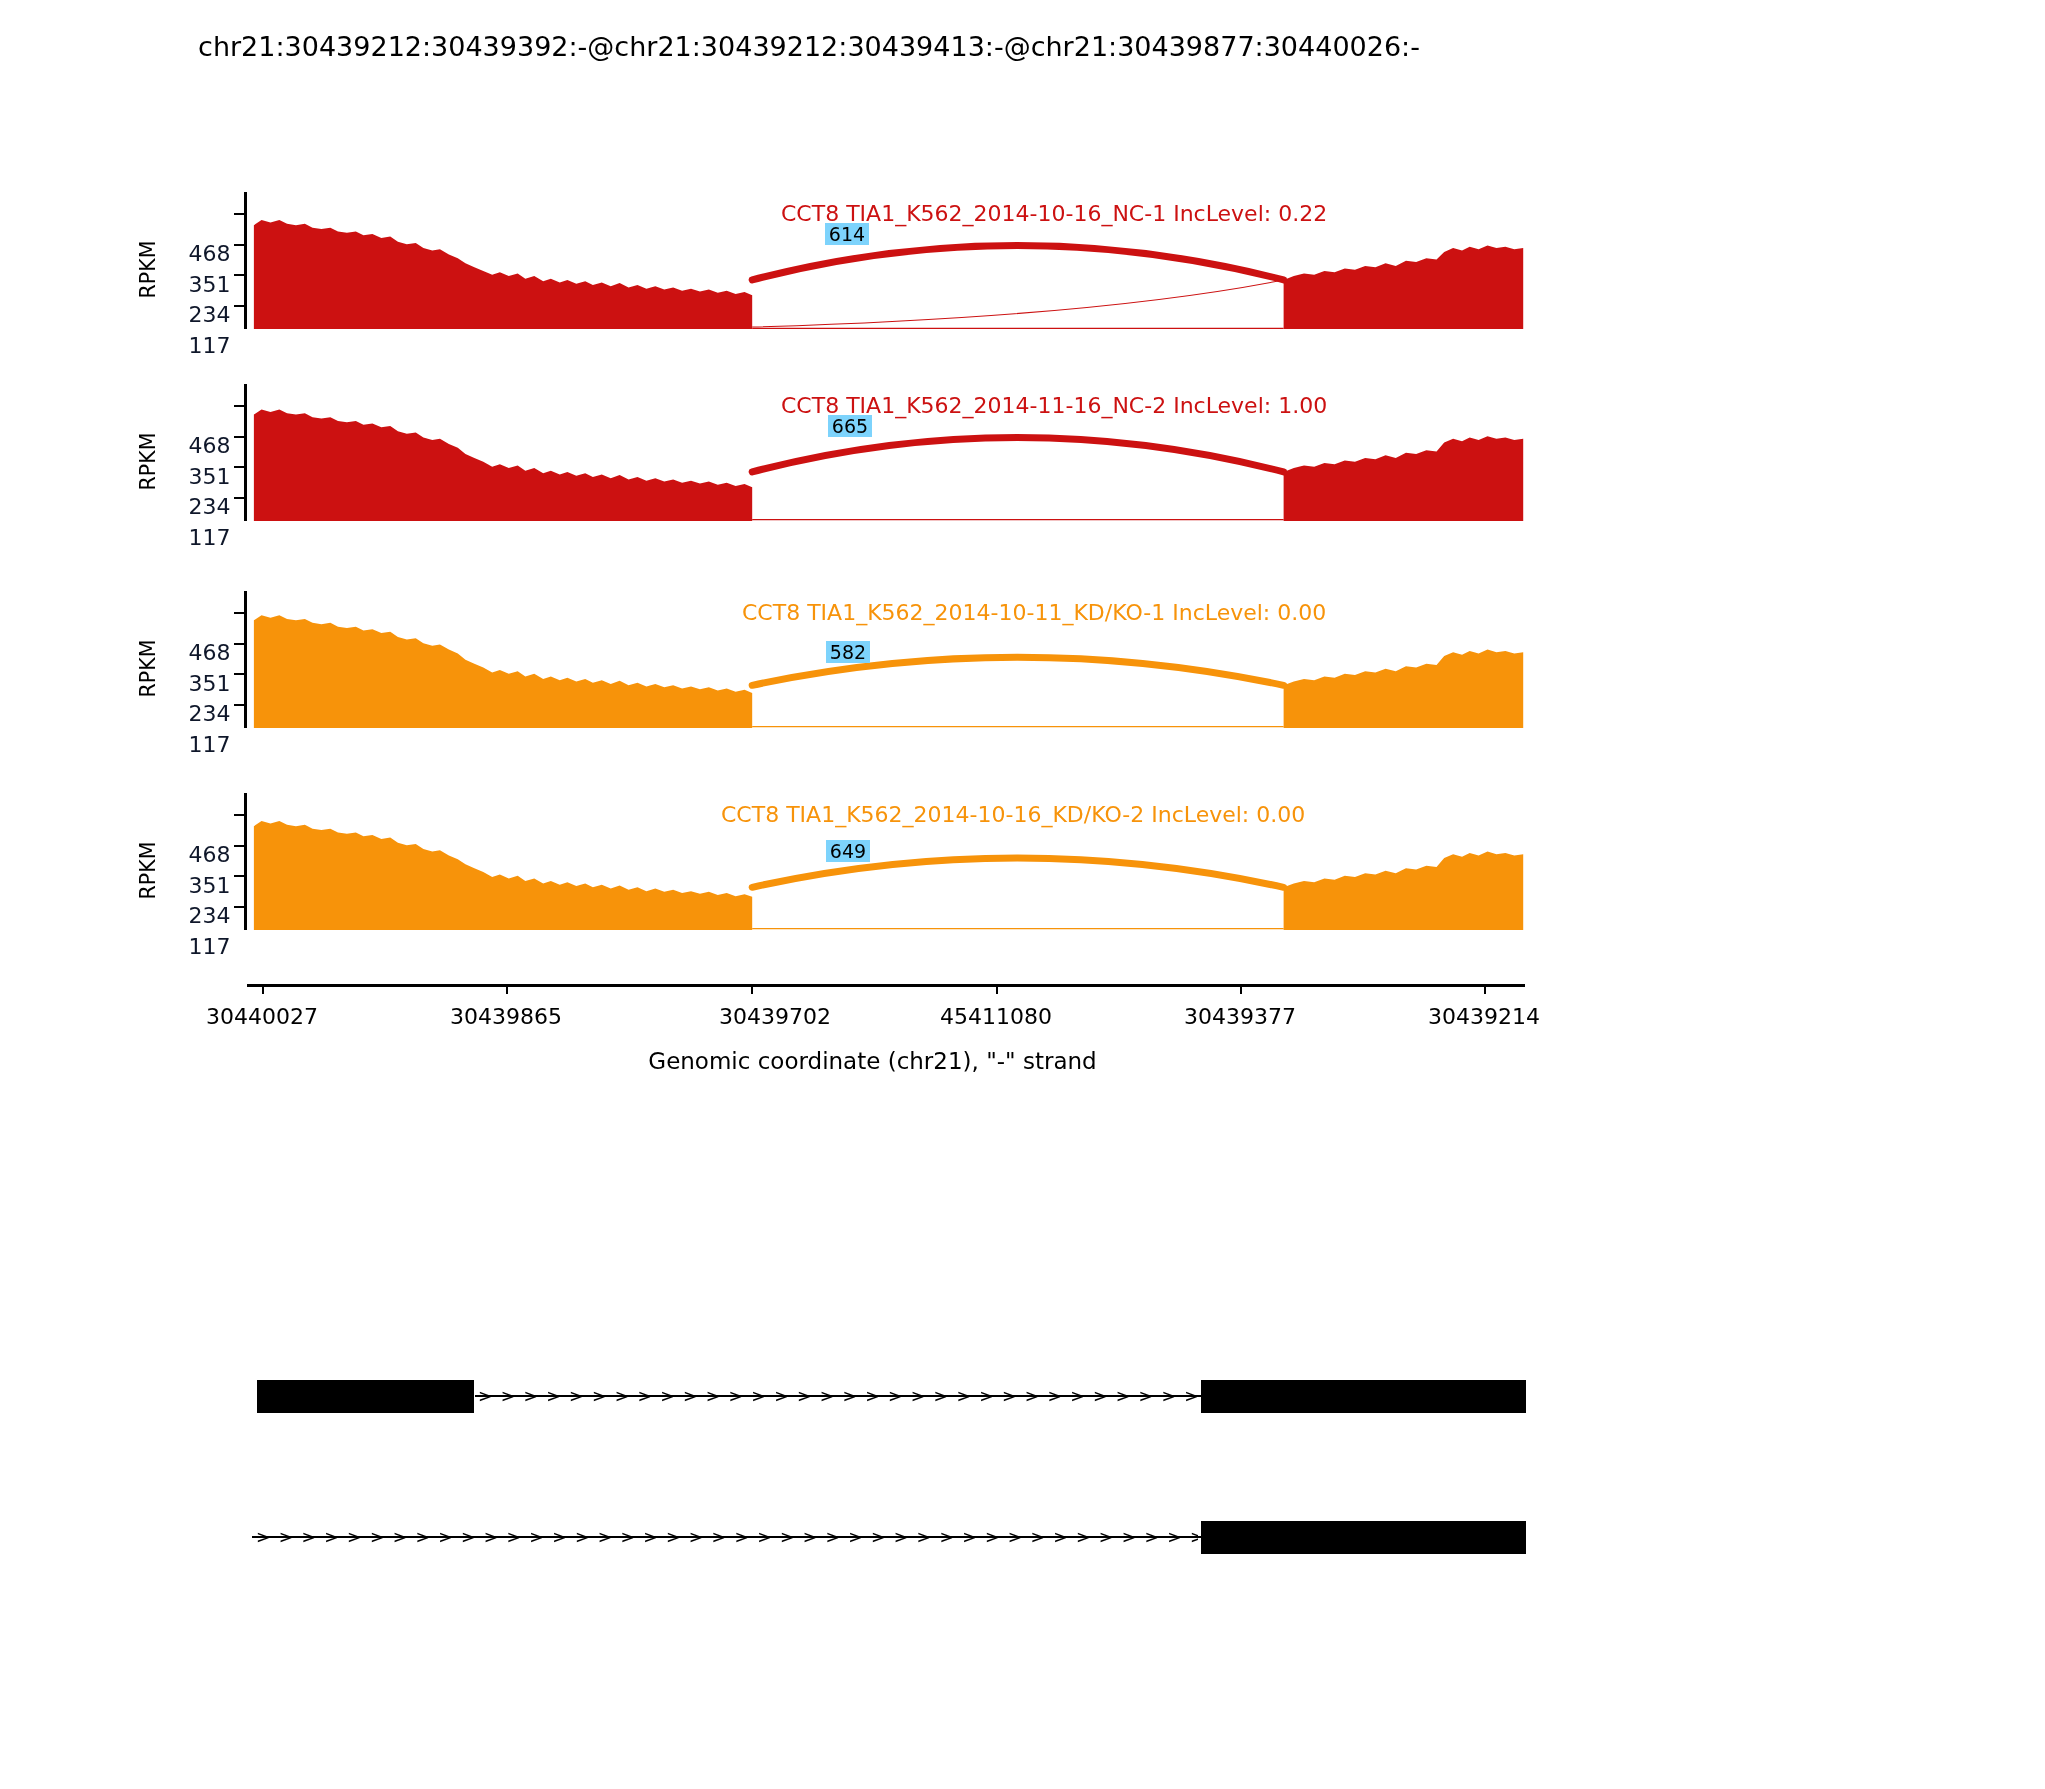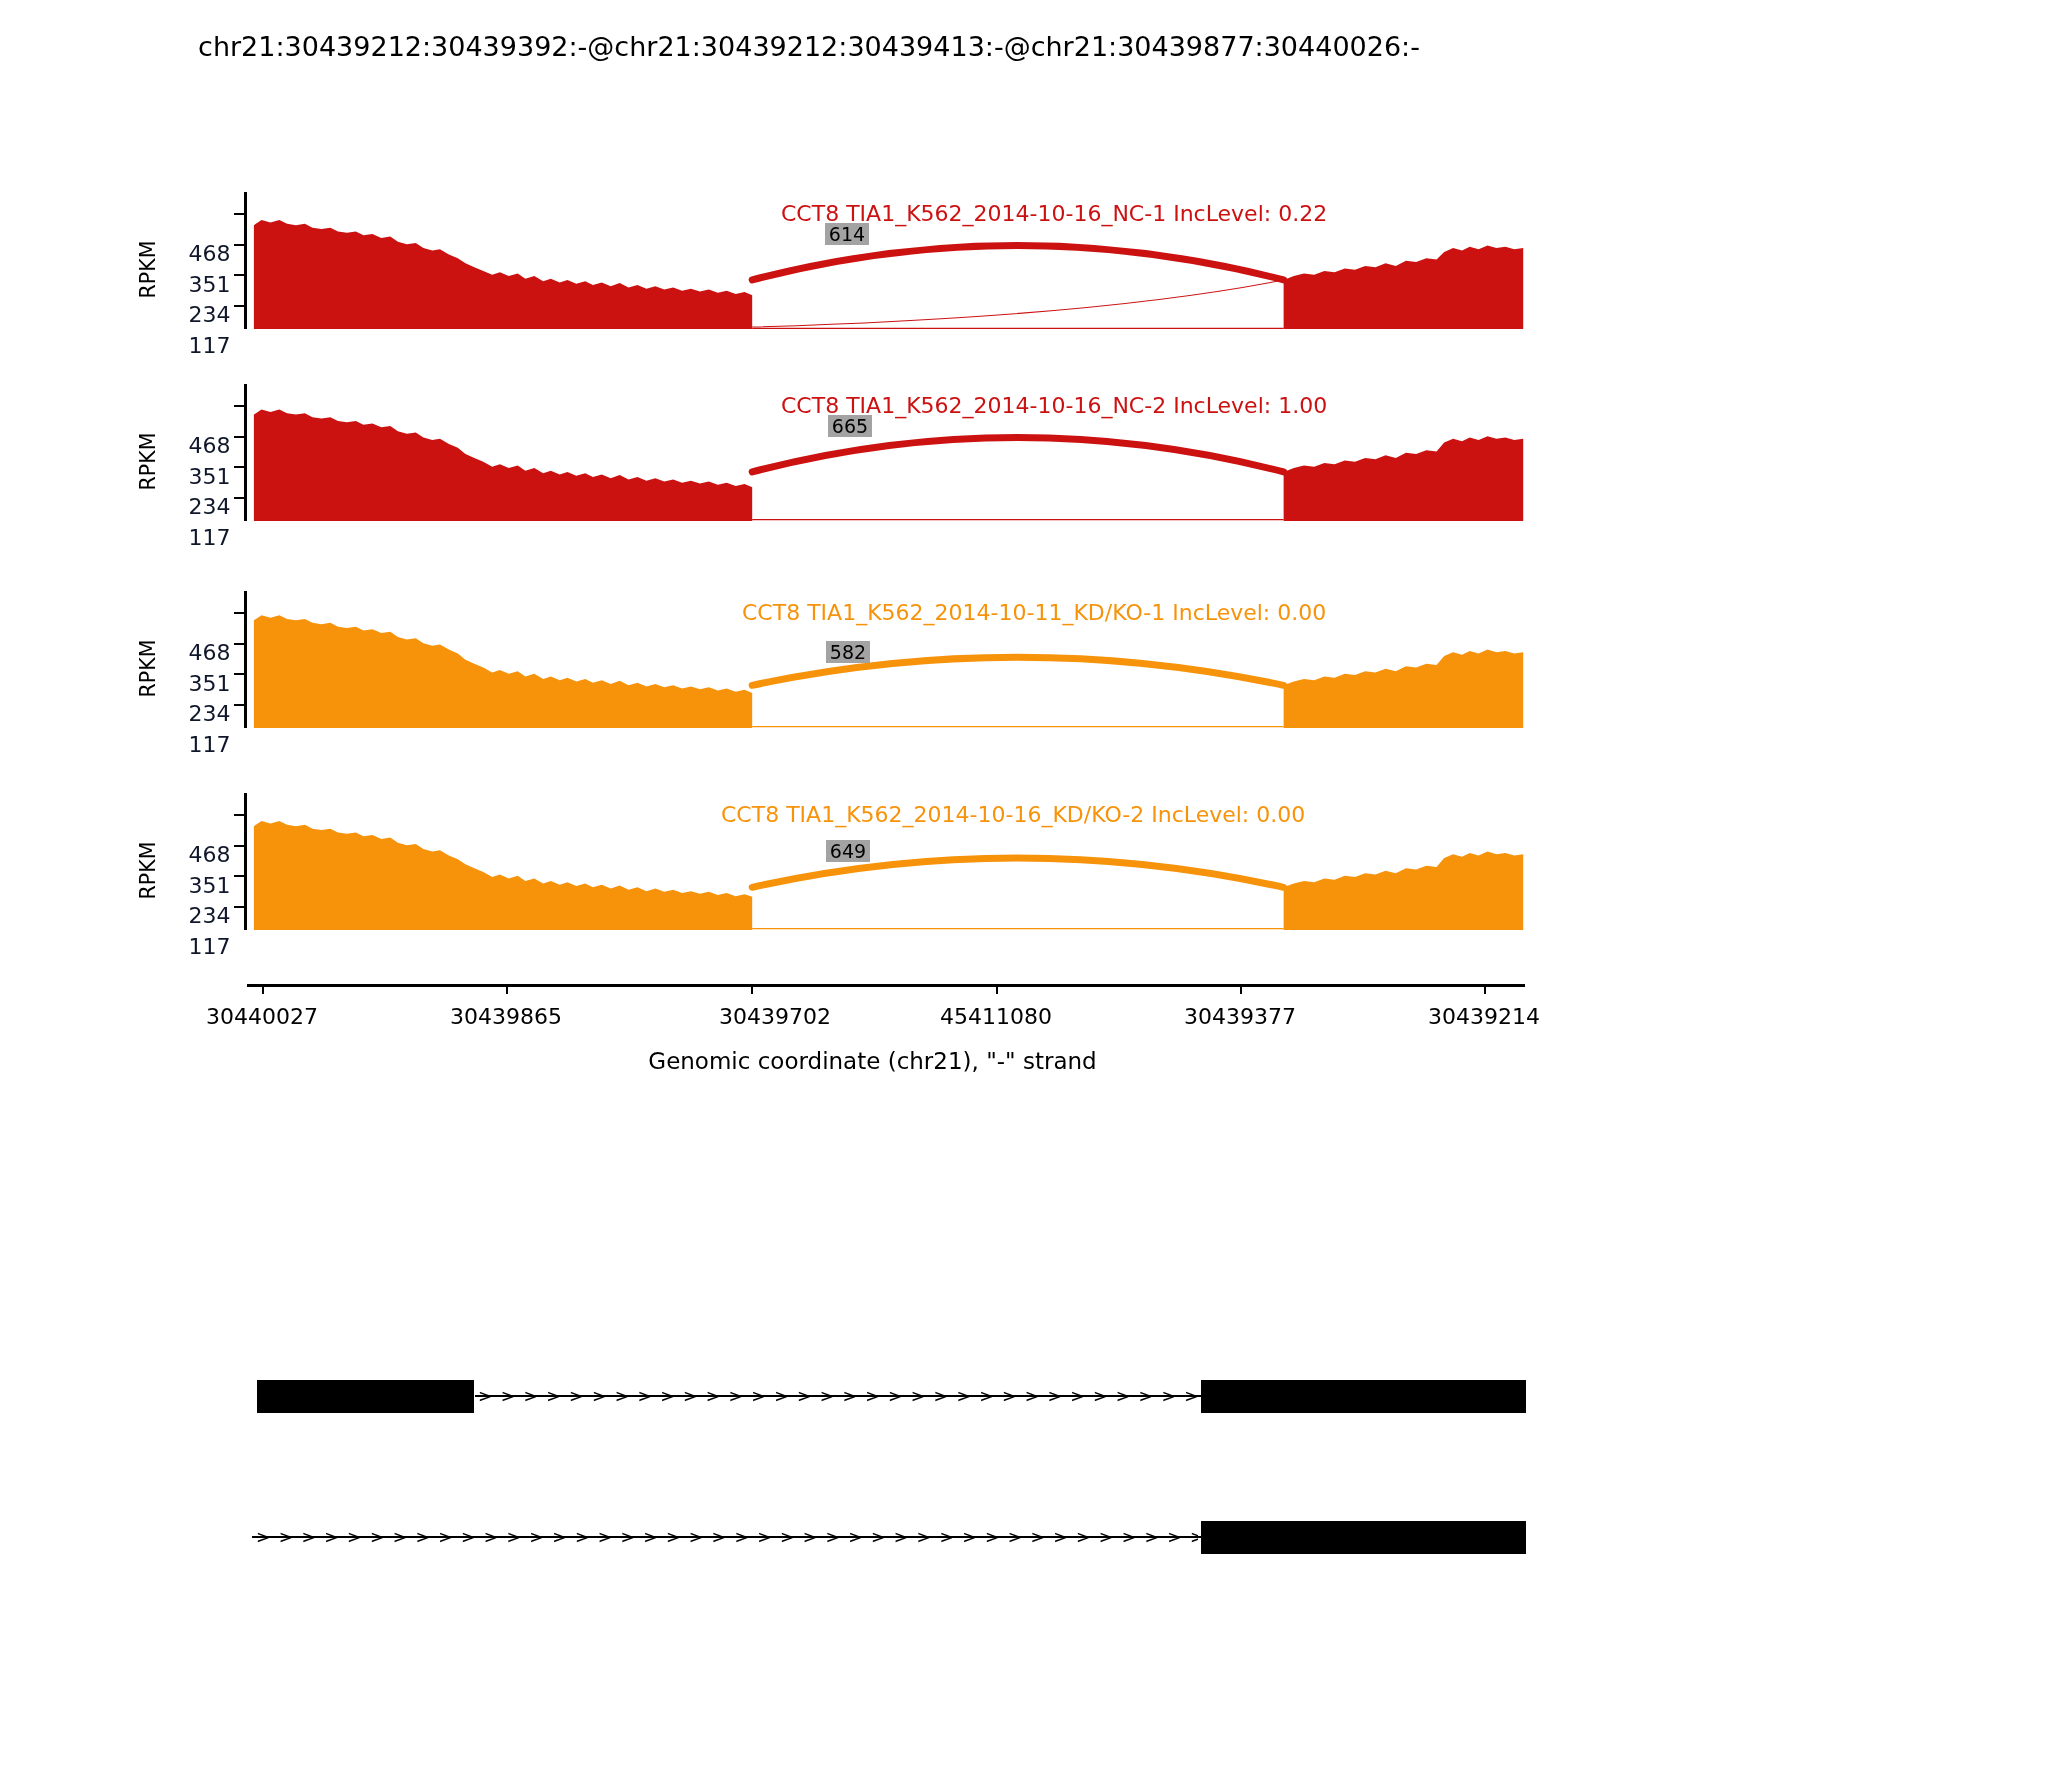--- a/index.html
+++ b/index.html
@@ -87,21 +87,21 @@
   }
   .track-label {
     position: absolute;
     font-size: 22px;
     white-space: nowrap;
   }
   .junction-count {
     position: absolute;
     font-size: 19px;
     color: #000;
-    background: #a3a3a3;
+    background: #7dd3fc;
     padding: 0 3.8px;
     white-space: nowrap;
   }
   
   .xaxis {
     position: absolute;
     left: 247px;
     top: 984px;
     width: 1278px;
     height: 2.6px;
@@ -219,21 +219,21 @@
 
     <div class="plotarea">
       <svg width="1278" height="137" viewBox="0 0 2000 215">
         <path d="M8,215 L8,48 L20,40 L34,44 L48,40 L60,46 L74,48 L88,46 L100,52 L114,54 L128,52 L140,58 L154,60 L168,58 L180,64 L194,62 L208,68 L222,66 L234,74 L248,78 L262,76 L274,84 L288,88 L300,86 L314,94 L328,100 L340,110 L354,116 L368,122 L382,130 L394,126 L408,132 L422,128 L434,136 L448,132 L462,140 L474,136 L488,142 L500,138 L514,144 L528,140 L540,146 L554,142 L568,148 L582,143 L596,150 L610,146 L624,152 L638,148 L652,153 L666,150 L680,155 L694,152 L708,156 L722,153 L736,158 L750,155 L764,160 L778,157 L790,162 L790,215 Z" fill="#cc1111" stroke="none"></path>
         <path d="M1624,215 L1624,138 L1640,132 L1656,128 L1672,130 L1688,124 L1704,126 L1720,120 L1736,122 L1752,116 L1768,118 L1784,112 L1800,116 L1816,108 L1832,110 L1848,104 L1864,106 L1876,92 L1890,86 L1904,90 L1916,84 L1930,88 L1944,82 L1958,86 L1972,84 L1986,88 L2000,86 L2000,215 Z" fill="#cc1111" stroke="none"></path>
         <path d="M790,213 L1624,213" stroke="#cc1111" stroke-width="2" fill="none"></path>
         <path d="M790,138 Q1205,30 1624,138" stroke="#cc1111" stroke-width="11" fill="none" stroke-linecap="round"></path>
       </svg>
     </div>
 
-    <div class="track-label" style="left:781px; top:9px; color:#cc1111;">CCT8 TIA1_K562_2014-10-16_NC-2 IncLevel: 1.00</div>
+    <div class="track-label" style="left:781px; top:9px; color:#cc1111;">CCT8 TIA1_K562_2014-11-16_NC-2 IncLevel: 1.00</div>
     <div class="junction-count" style="left:828px; top:31px;">665</div>
   </div>
 
   <div class="track" style="top:591px;">
     <div class="ylabel">RPKM</div>
     <div class="yticks">
       <span style="top:9px;">468</span>
       <span style="top:40px;">351</span>
       <span style="top:70px;">234</span>
       <span style="top:101px;">117</span>

